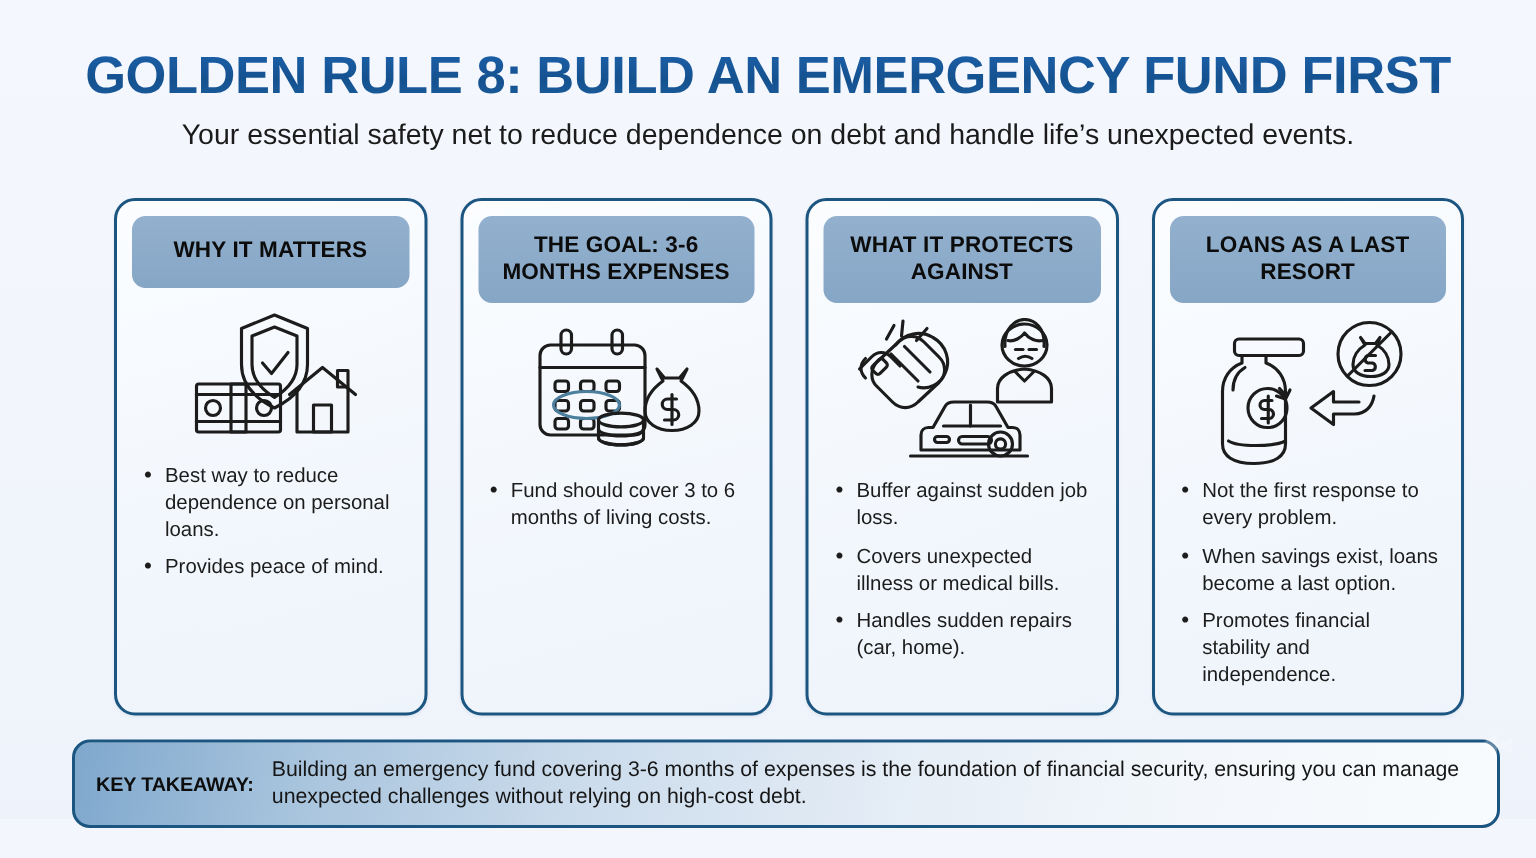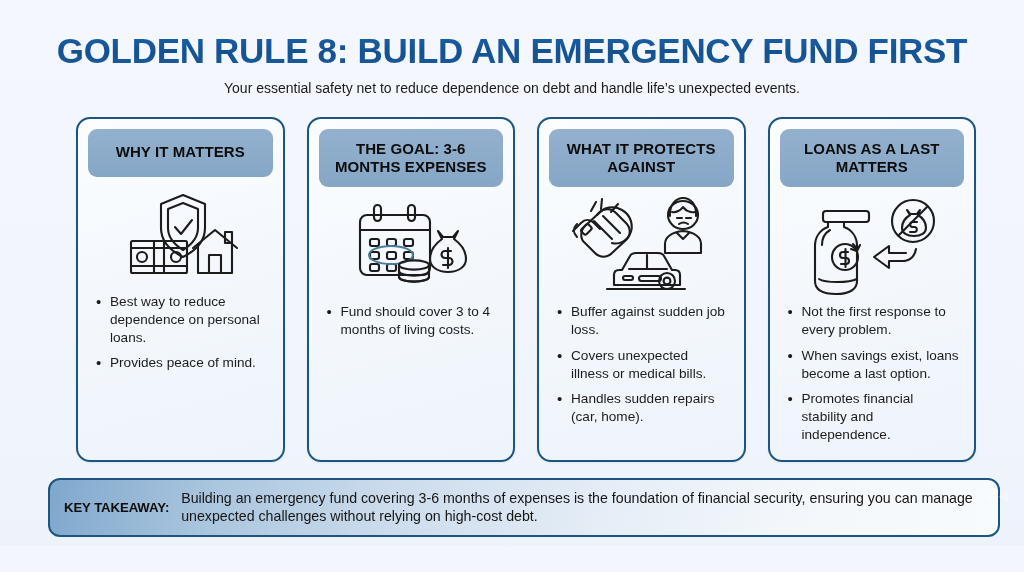--- a/index.html
+++ b/index.html
@@ -36,23 +36,23 @@
     background: linear-gradient(180deg, #1e62ad 0%, #14518f 55%, #1d5f9f 100%);
     -webkit-background-clip: text;
     background-clip: text;
     -webkit-text-fill-color: transparent;
     line-height: 1.08;
     margin: 0;
     padding: 0 30px;
     white-space: nowrap;
   }
   .subtitle {
-    font-size: 14px;
+    font-size: 19px;
     color: #1b1b1b;
-    margin: 10px 0 0 0;
+    margin: 10px 0 9px 0;
     line-height: 1.2;
     font-weight: 400;
     padding: 0 30px;
     white-space: nowrap;
   }
 
   
   .cards {
     display: flex;
     gap: 22px;
@@ -214,21 +214,21 @@
           <ellipse cx="62" cy="68" rx="15" ry="4.6"></ellipse>
           <path d="M47 68 v12 a15 4.6 0 0 0 30 0 v-12"></path>
           <path d="M47 74 a15 4.6 0 0 0 30 0"></path>
           <path d="M47 80 a15 4.6 0 0 0 30 0"></path>
           <path d="M86 34 l5 6 h10 l5 -6 l-4 8 c7 5 12 12 12 20 c0 8 -8 13 -18 13 c-10 0 -18 -5 -18 -13 c0 -8 5 -15 12 -20 z"></path>
           <path d="M99 54 h-6 a3.5 3.5 0 0 0 0 7 h4 a3.5 3.5 0 0 1 0 7 h-6"></path>
           <line x1="96" y1="51" x2="96" y2="71"></line>
         </svg>
       </div>
       <ul class="bullets">
-        <li>Fund should cover 3 to 4 months of living costs.</li>
+        <li>Fund should cover 3 to 6 months of living costs.</li>
       </ul>
     </div>
 
     <div class="card">
       <div class="card-banner">WHAT IT PROTECTS AGAINST</div>
       <div class="card-icon">
         <svg width="148" height="100" viewBox="0 0 148 100" fill="none" stroke="#1c1c1c" stroke-width="2.1" stroke-linecap="round" stroke-linejoin="round">
           <path d="M6 34 l8 -8 c4 -4 9 -4 13 0 l6 6"></path>
           <path d="M10 40 c-4 -4 -4 -9 0 -13"></path>
           <path d="M24 14 l5 -9"></path>
@@ -258,21 +258,21 @@
         </svg>
       </div>
       <ul class="bullets">
         <li>Buffer against sudden job loss.</li>
         <li>Covers unexpected illness or medical bills.</li>
         <li>Handles sudden repairs (car, home).</li>
       </ul>
     </div>
 
     <div class="card">
-      <div class="card-banner">LOANS AS A LAST MATTERS</div>
+      <div class="card-banner">LOANS AS A LAST RESORT</div>
       <div class="card-icon">
         <svg width="138" height="100" viewBox="0 0 138 100" fill="none" stroke="#1c1c1c" stroke-width="2.1" stroke-linecap="round" stroke-linejoin="round">
           <rect x="20" y="14" width="46" height="11" rx="3"></rect>
           <path d="M25 25 v5 c-8 3 -13 10 -13 19 v35 c0 8 7 13 21 13 c14 0 21 -5 21 -13 v-35 c0 -9 -5 -16 -13 -19 v-5"></path>
           <path d="M19 48 c0 -7 3 -12 8 -15"></path>
           <path d="M16 82 c6 4 30 4 38 0"></path>
           <circle cx="42" cy="60" r="13"></circle>
           <path d="M45 55 h-5 a3 3 0 0 0 0 6 h3 a3 3 0 0 1 0 6 h-5"></path>
           <line x1="42.5" y1="52" x2="42.5" y2="70"></line>
           <path d="M54 53 a13 13 0 0 0 -4 -6"></path>

